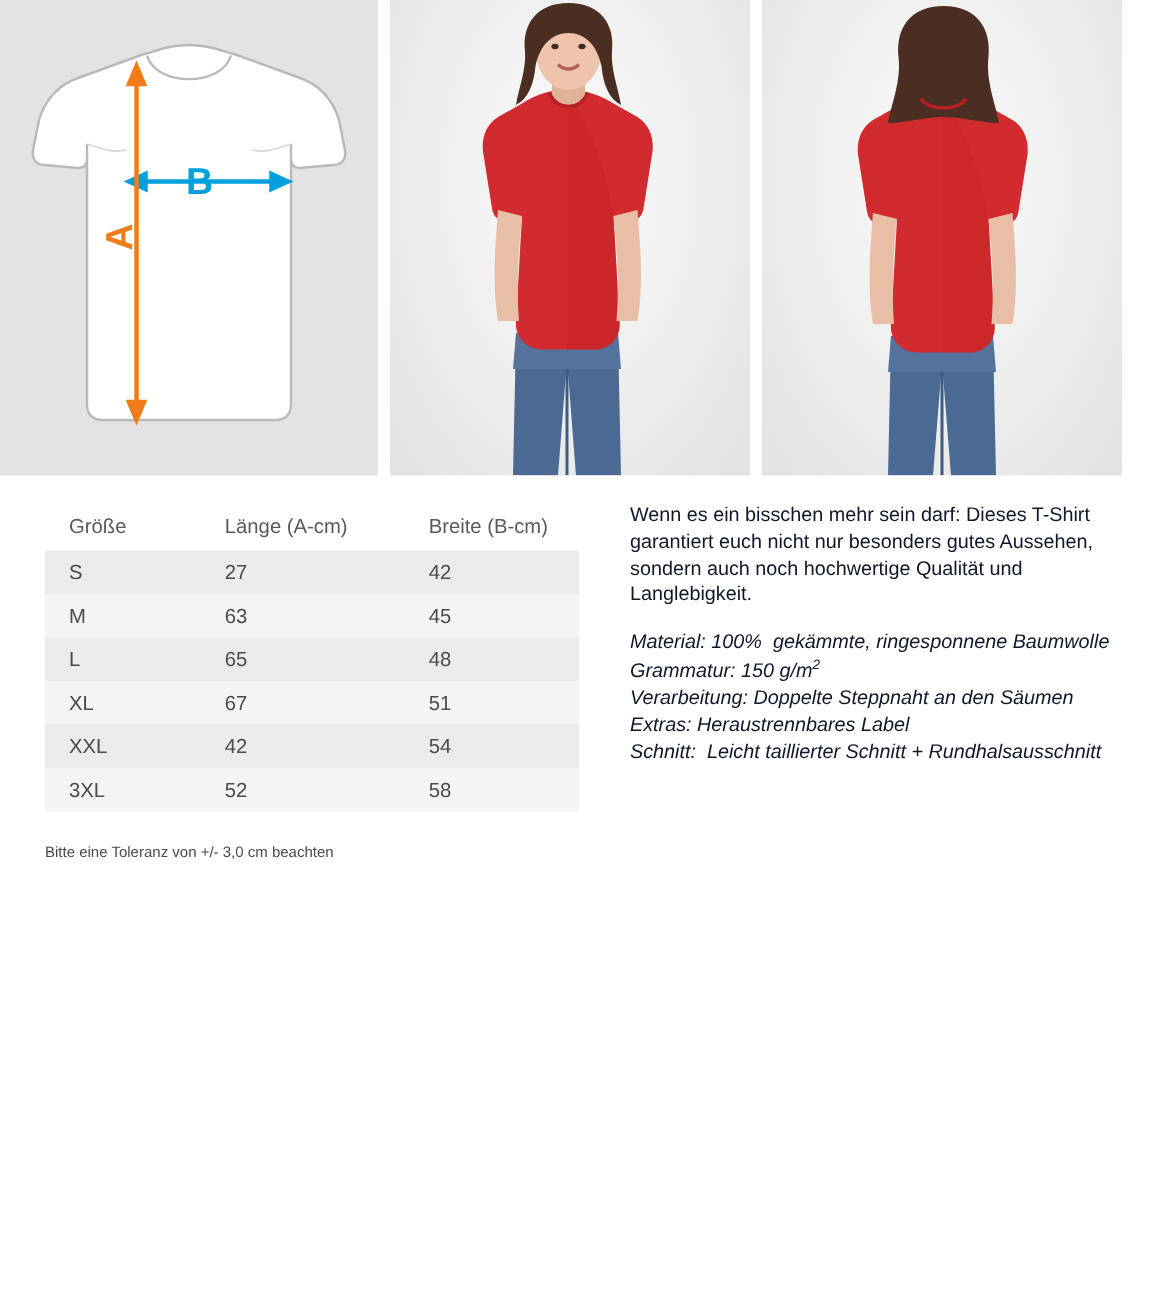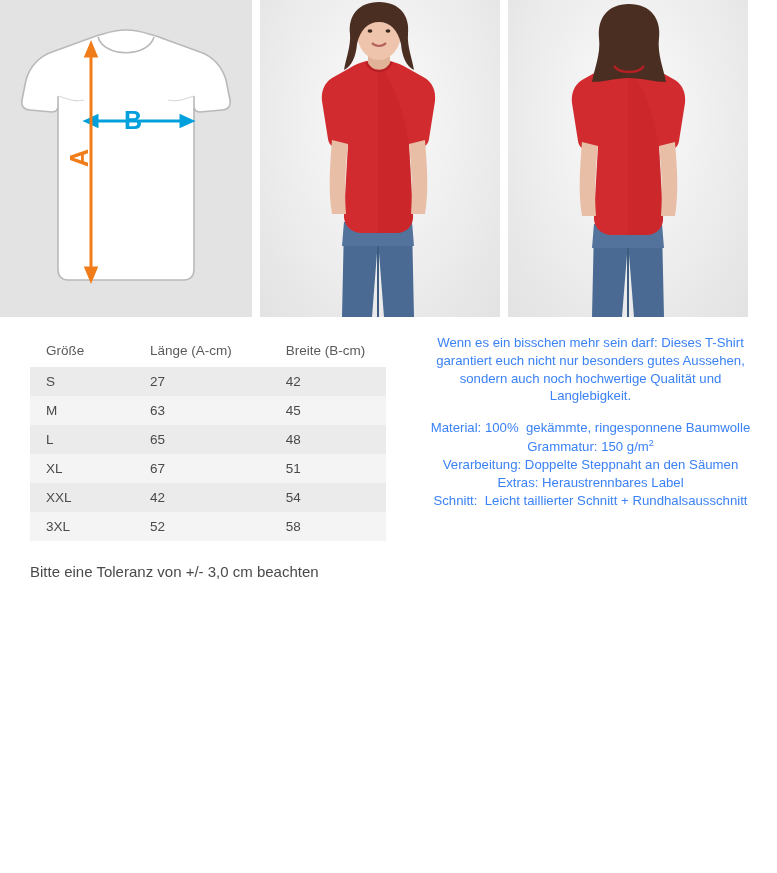--- a/index.html
+++ b/index.html
@@ -87,40 +87,40 @@
   }
   .size-table tbody tr.even {
     background: #f4f4f4;
   }
   .col-size { width: 100px; }
   .col-len  { width: 140px; }
   .col-wid  { width: 116px; }
 
   .tolerance {
     margin-top: 22px;
-    font-size: 15px;
+    font-size: 10px;
     color: #4a4a4a;
   }
 
   .desc-col {
     width: 391px;
     padding-left: 2px;
     padding-right: 16px;
     box-sizing: border-box;
     font-size: 13.2px;
     line-height: 1.35;
-    color: #3b82f6;
-    text-align: center;
+    color: #0f172a;
   }
   .desc-intro {
     margin: 0 0 14px 0;
   }
   .desc-line {
     margin: 0;
     white-space: pre;
+    font-style: italic;
   }
   .sup {
     font-size: 9px;
     vertical-align: super;
   }
 </style>
 </head>
 <body>
 
 <div class="gallery">

